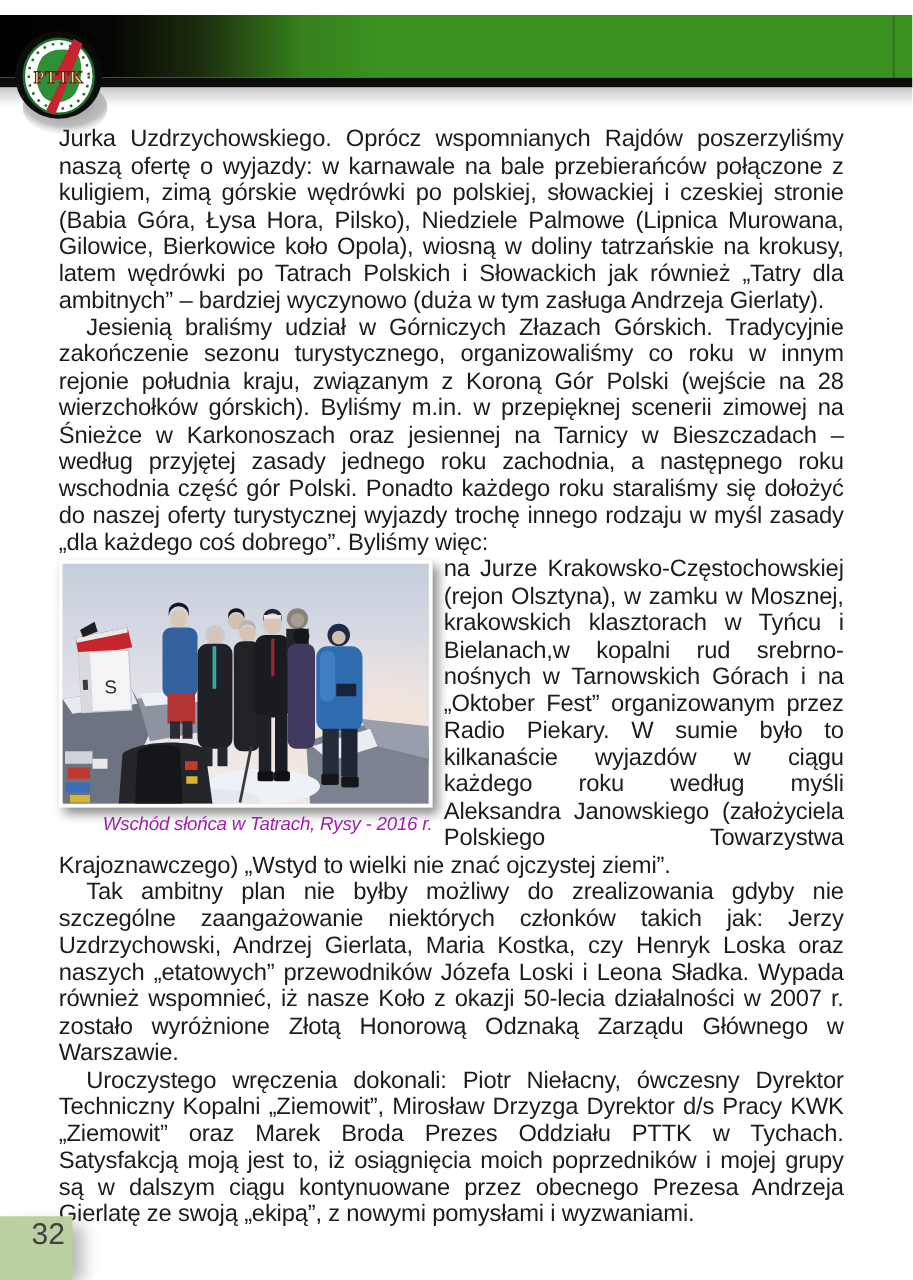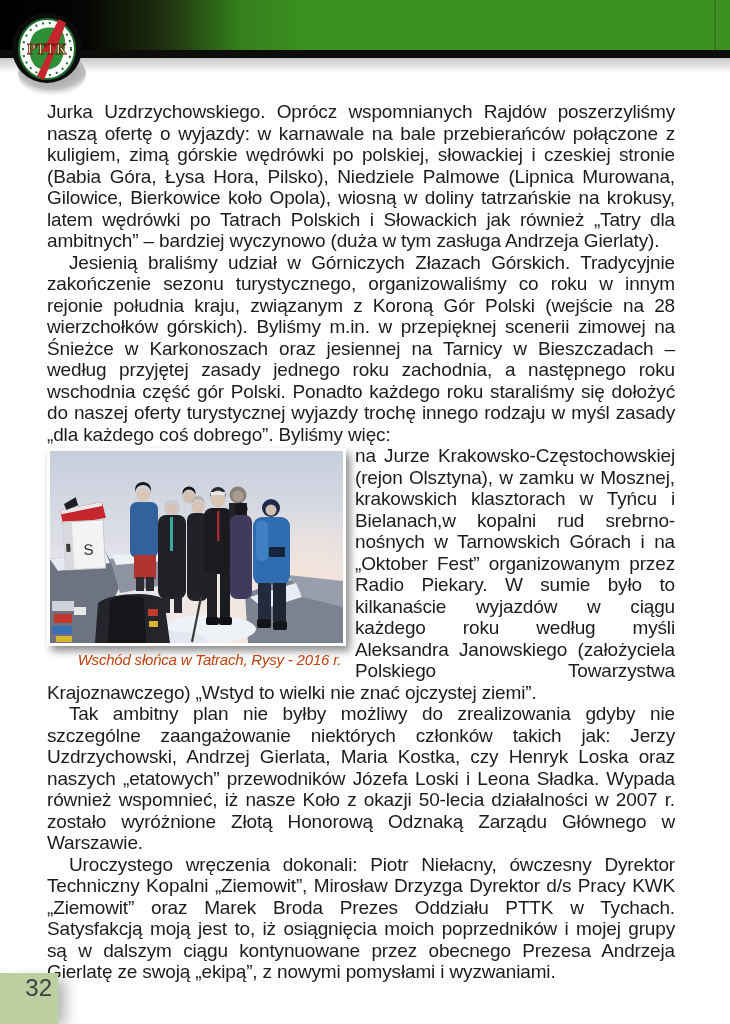--- a/index.html
+++ b/index.html
@@ -3,21 +3,21 @@
 <meta charset="utf-8">
 <style>
   html,body{margin:0;padding:0;}
   body{
     width:730px;height:1024px;position:relative;overflow:hidden;
     background:#ffffff;
     font-family:"Liberation Sans", sans-serif;
     -webkit-font-smoothing:antialiased;
   }
   
-  .header{position:absolute;left:0;top:0;width:730px;height:72px;}
+  .header{position:absolute;left:0;top:12px;width:730px;height:72px;}
   .header-bar{
     position:absolute;left:0;top:0;width:730px;height:50px;
     background:linear-gradient(90deg,#000 0%,#050603 12%,#1d2d0e 22%,#35801c 33%,#3b9120 42%,#3b9120 100%);
   }
   .header-bar::after{
     content:"";position:absolute;right:14px;top:0;width:2px;height:50px;background:#2c6e18;opacity:.7;
   }
   .header-black{position:absolute;left:0;top:50px;width:730px;height:8px;background:#0d0d0b;}
   .header-shade{position:absolute;left:0;top:58px;width:730px;height:15px;
     background:linear-gradient(#c7c7c7,#ffffff);}
@@ -34,22 +34,22 @@
   figure.photo-fig{
     float:left;margin:3px 9px 2px 0;padding:0;width:299px;
   }
   .photo-frame{
     width:293px;height:192px;border:3px solid #fff;
     box-shadow:4px 5px 8px rgba(0,0,0,.45);
     background:#cfd6e2;
   }
   .photo-frame svg{display:block;}
   figcaption{
-    font-style:italic;font-size:15px;line-height:18px;color:#c2410c;
-    text-align:center;padding-left:26px;margin-top:5px;letter-spacing:-0.2px;
+    font-style:italic;font-size:15px;line-height:18px;color:#a21caf;
+    text-align:right;padding-left:26px;margin-top:5px;letter-spacing:-0.2px;
   }
   
   .pagenum-box{
     position:absolute;left:0;top:973px;width:58px;height:51px;
     background:#bccfa0;box-shadow:10px 4px 12px -2px rgba(0,0,0,.28);
   }
   .pagenum-box span{
     position:absolute;right:6px;top:1px;font-size:24px;color:#404040;
   }
 </style>

